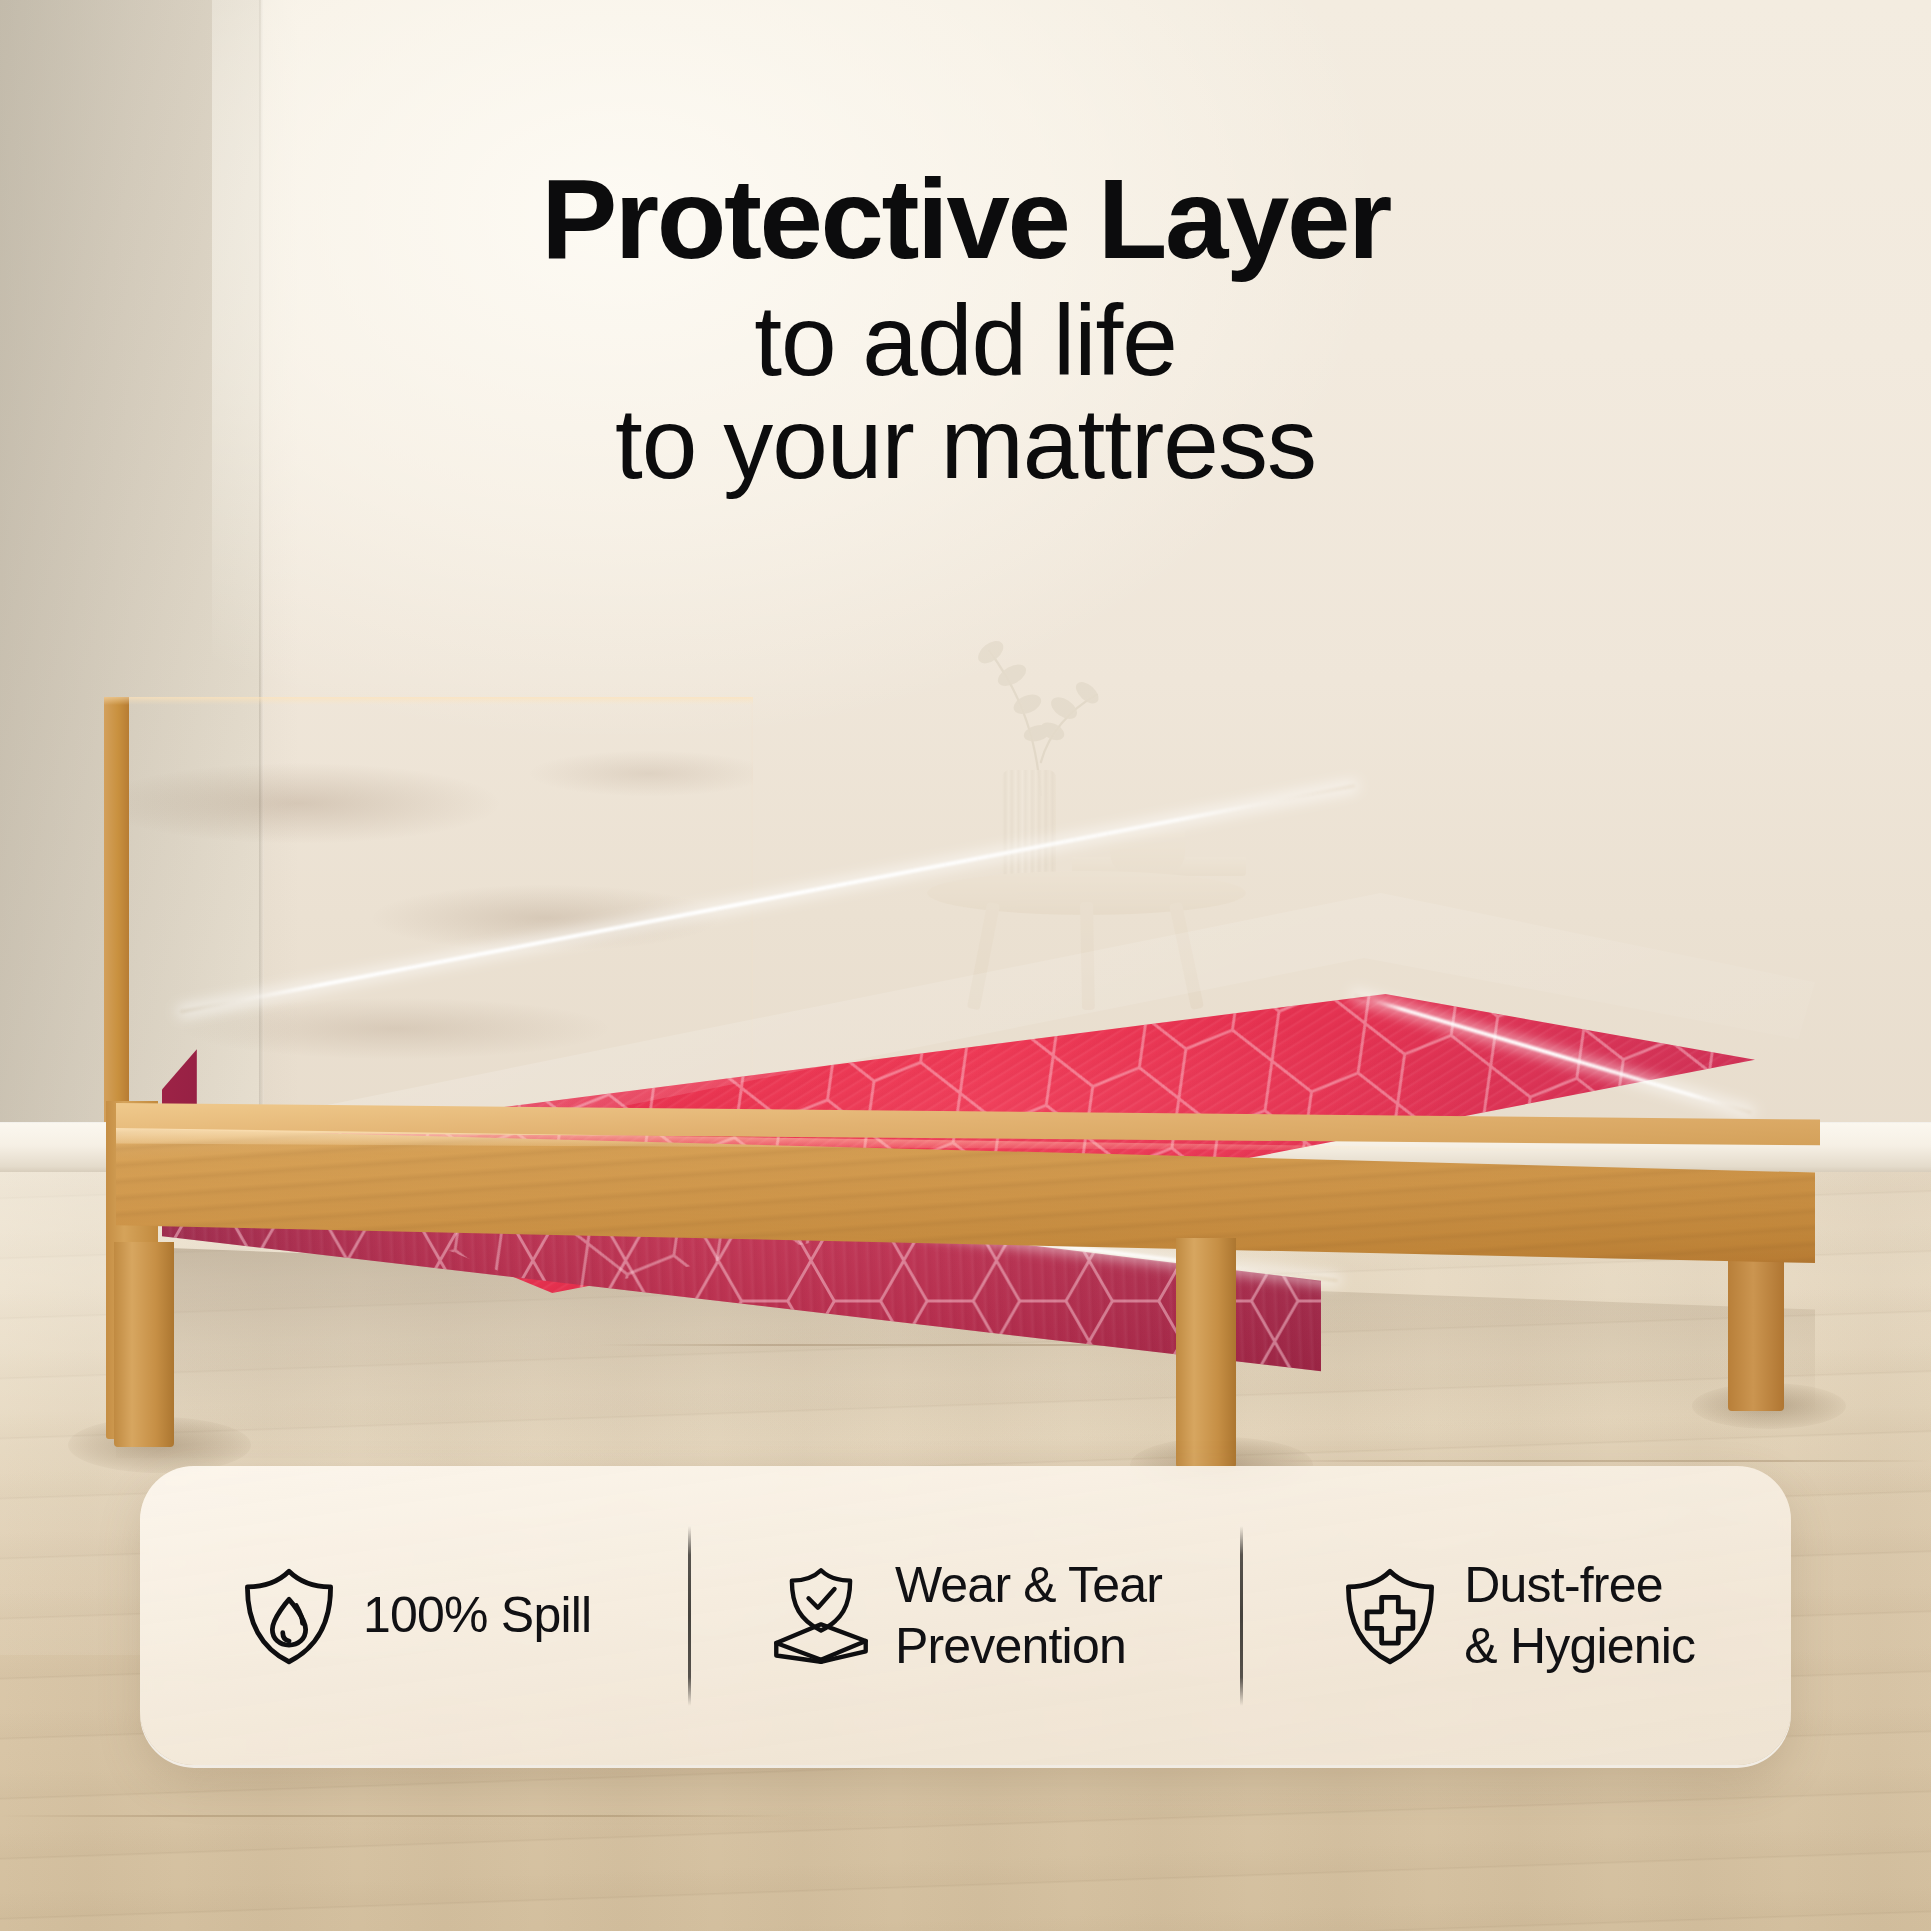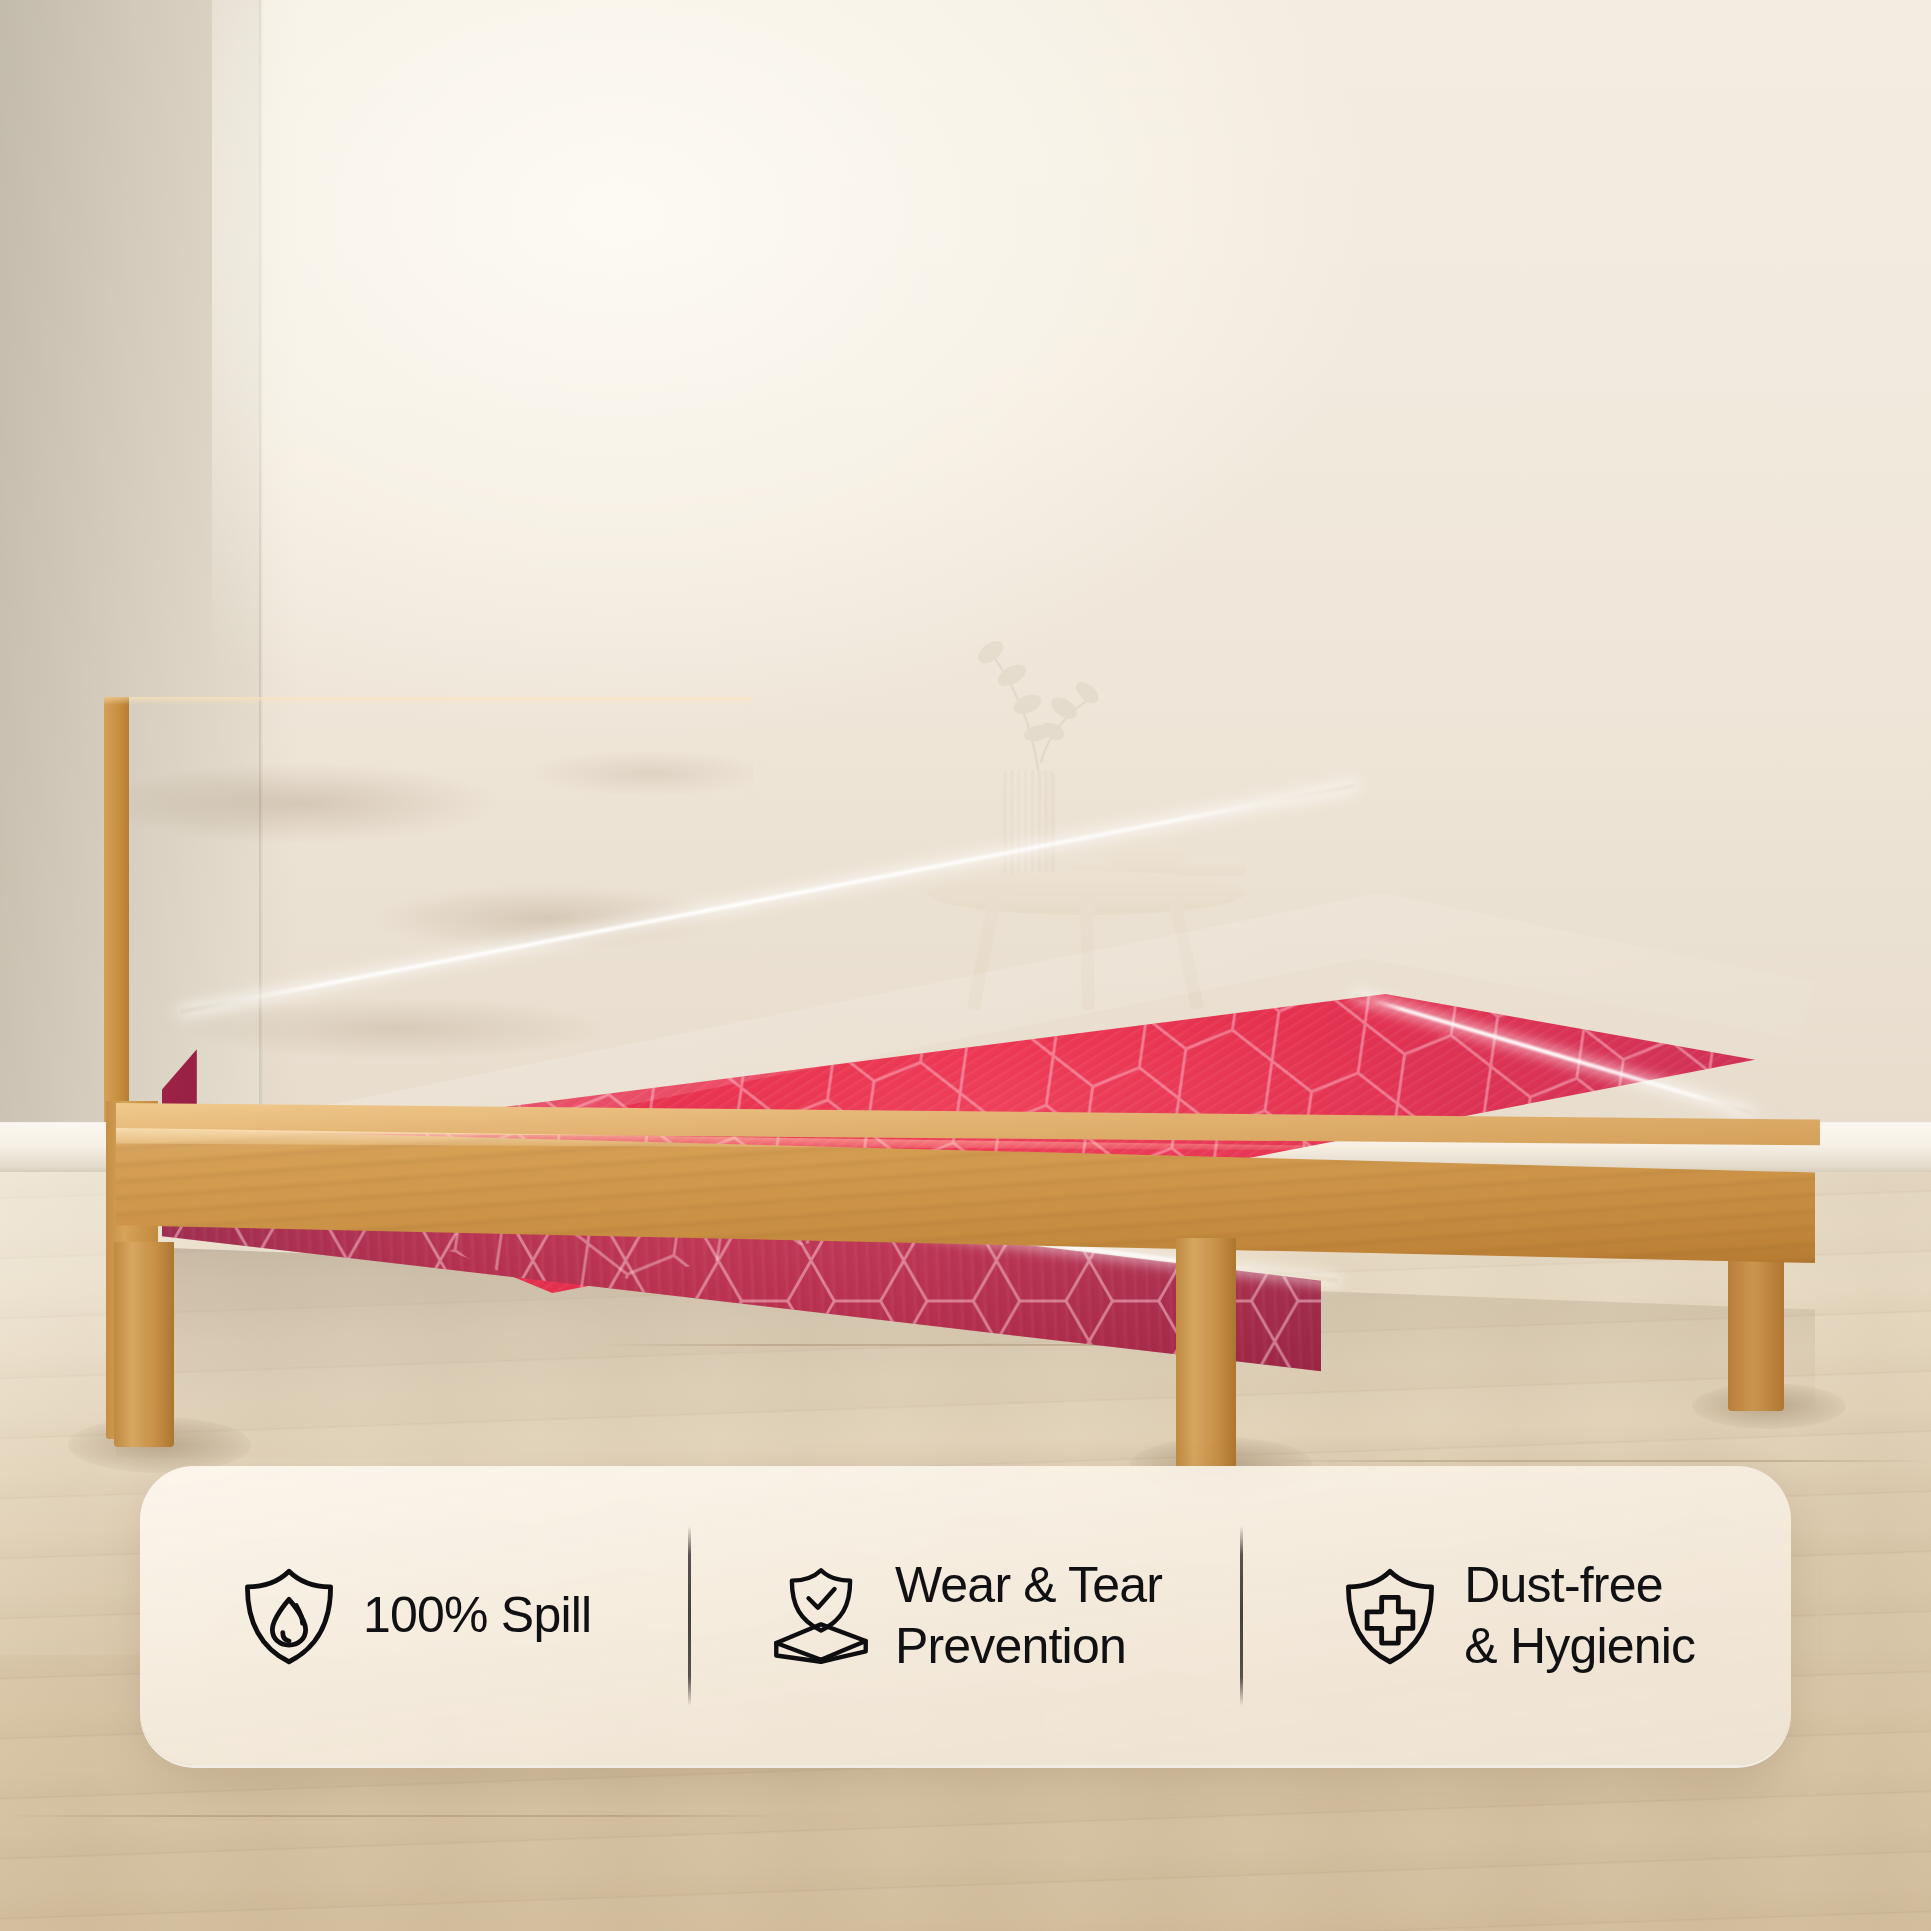--- a/index.html
+++ b/index.html
@@ -605,20 +605,25 @@
 
     <div class="rail-ledge"></div>
     <div class="side-rail"></div>
     <div class="side-rail-grain"></div>
     <div class="side-rail-highlight"></div>
 
     <div class="leg leg-foot-front"></div>
     <div class="leg leg-head-front"></div>
   </div>
 
+  <div class="headline">
+    <span class="line-1">Protective Layer</span>
+    <span class="line-2">to add life</span>
+    <span class="line-3">to your mattress</span>
+  </div>
 
   <div class="feature-card">
 
     <div class="feature">
       <svg class="feature-icon" viewBox="0 0 100 100" fill="none" stroke="#0e0e10" stroke-width="4.6" stroke-linecap="round" stroke-linejoin="round">
         <path d="M50 7 C62 19 78 22 90 22 C90 56 78 80 50 94 C22 80 10 56 10 22 C22 22 38 19 50 7 Z"></path>
         <path d="M50 34 C50 34 34 52 34 63 C34 72 41 78 50 78 C59 78 66 72 66 63 C66 52 50 34 50 34 Z"></path>
         <path d="M44 66 C44 70 46 73 50 74"></path>
         <path d="M57 40 C61 47 63 52 63 57"></path>
       </svg>

